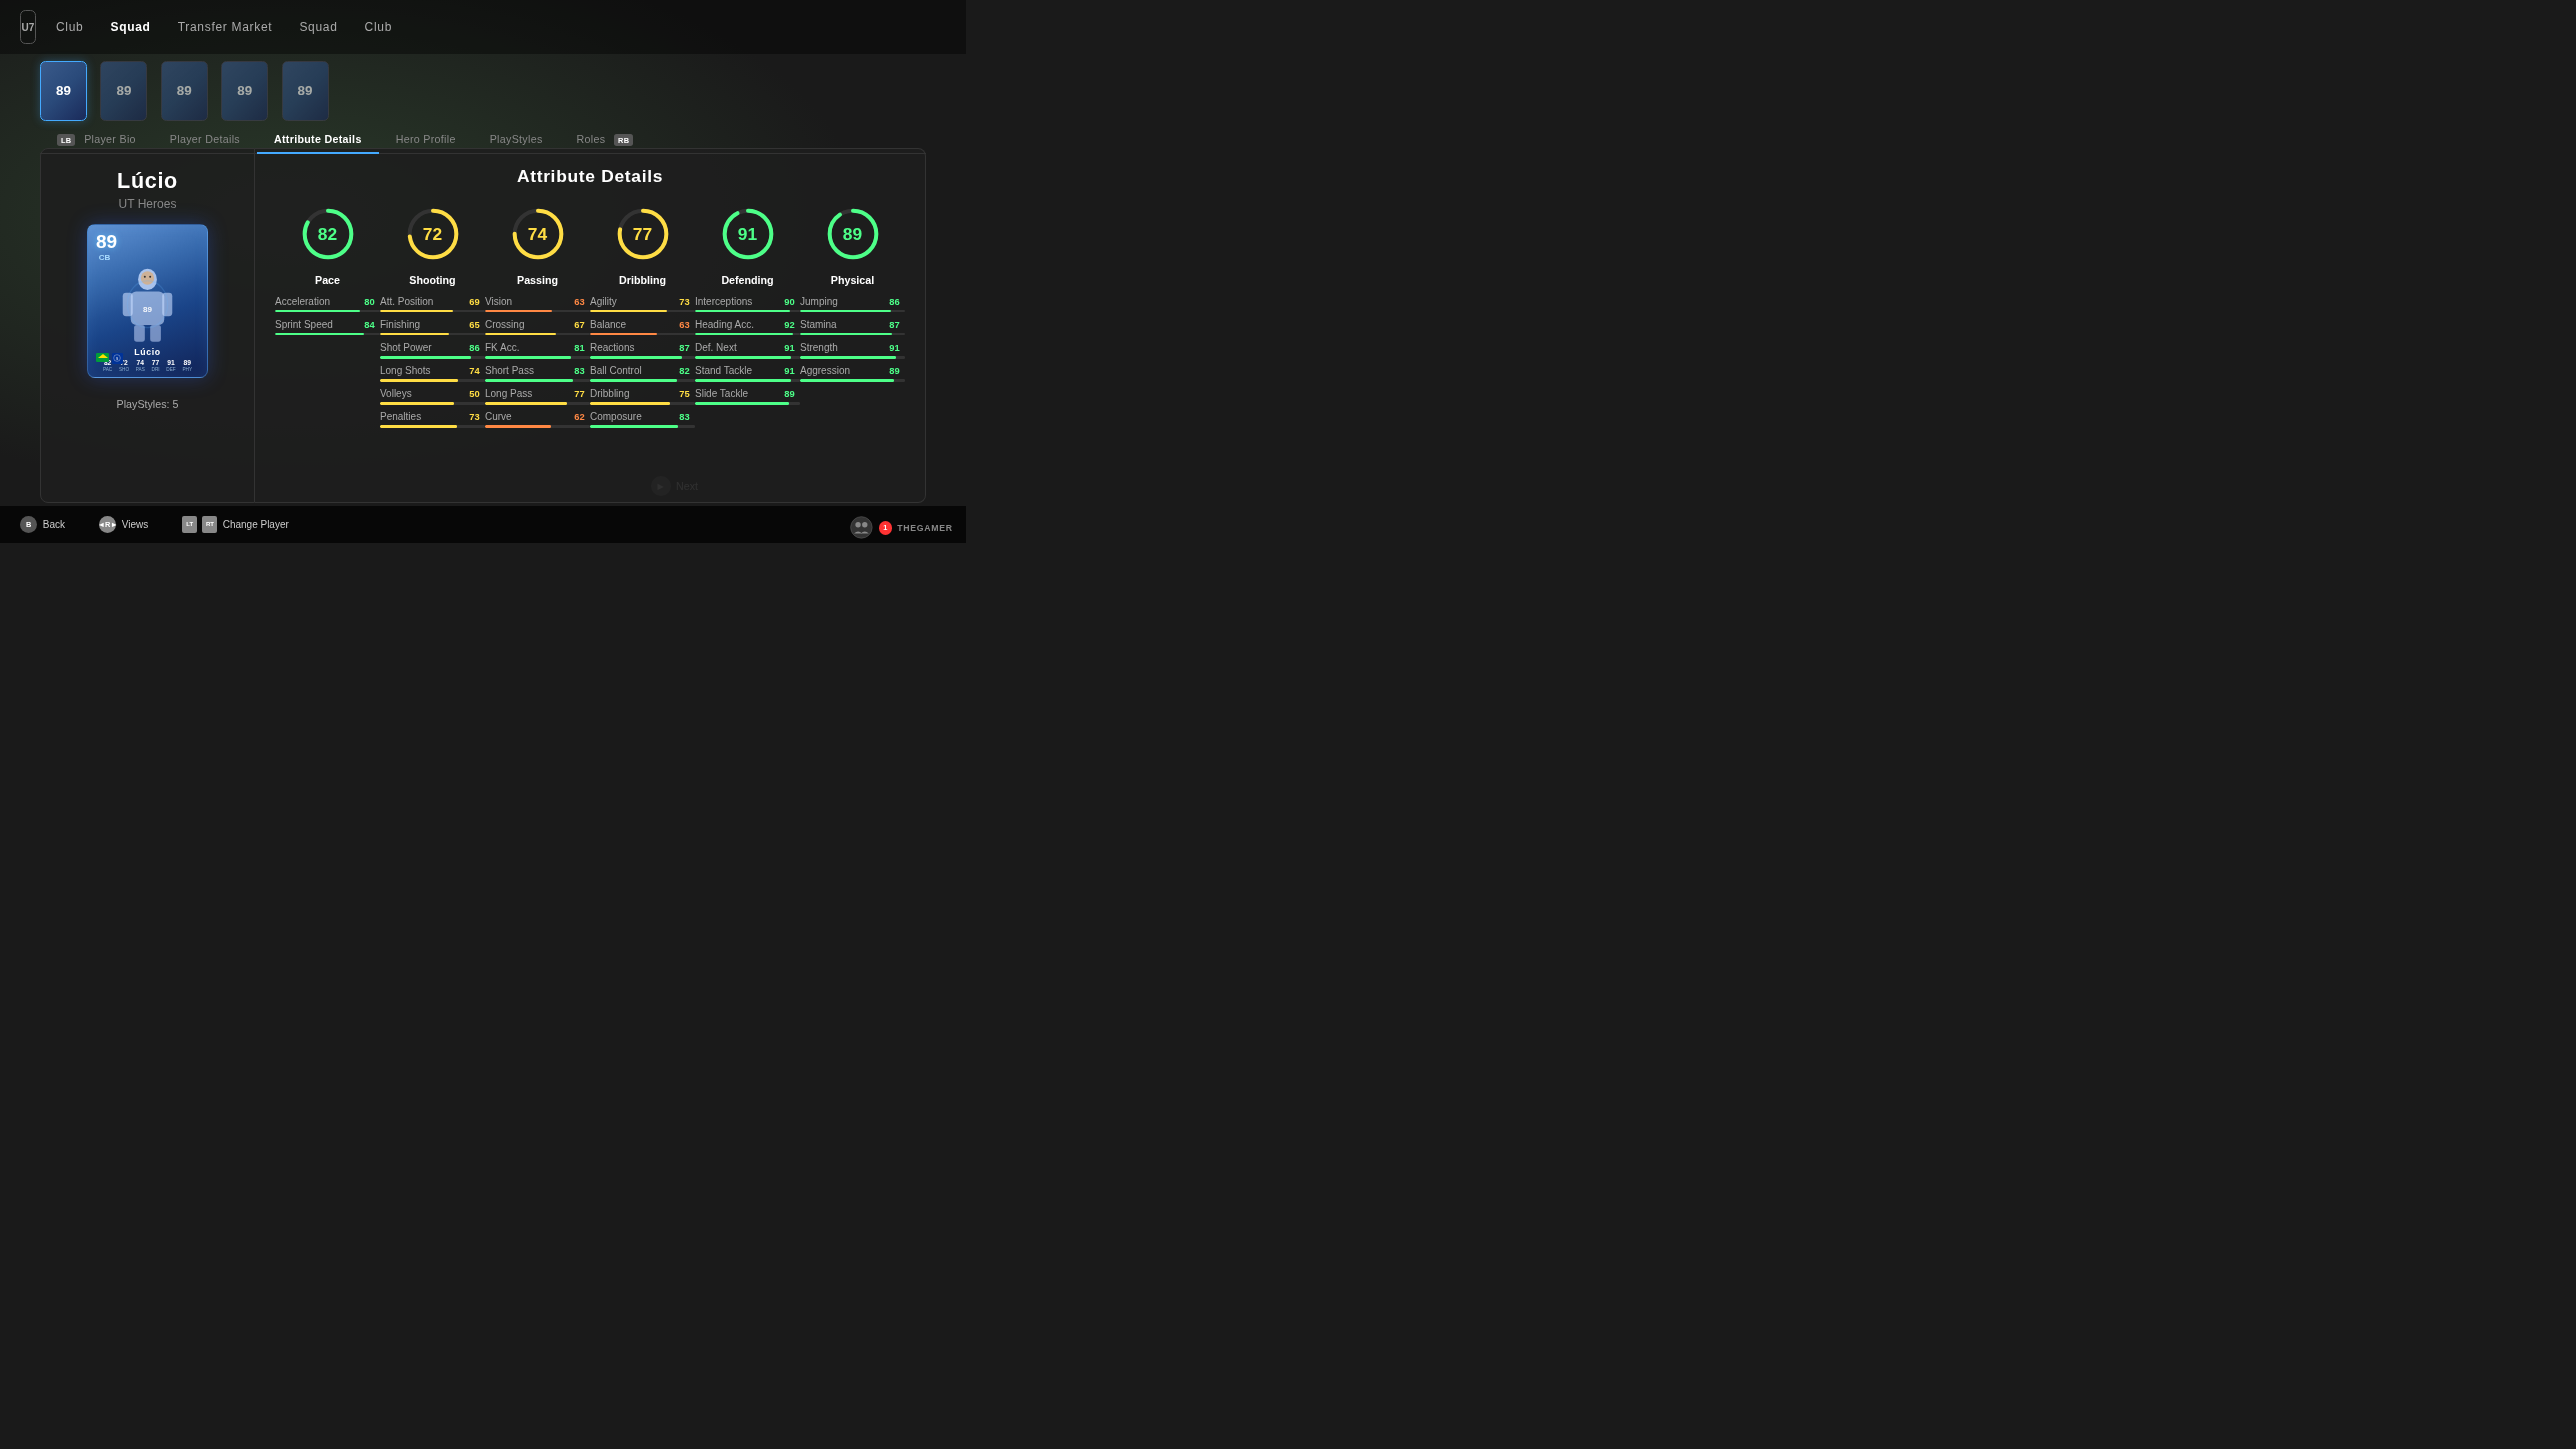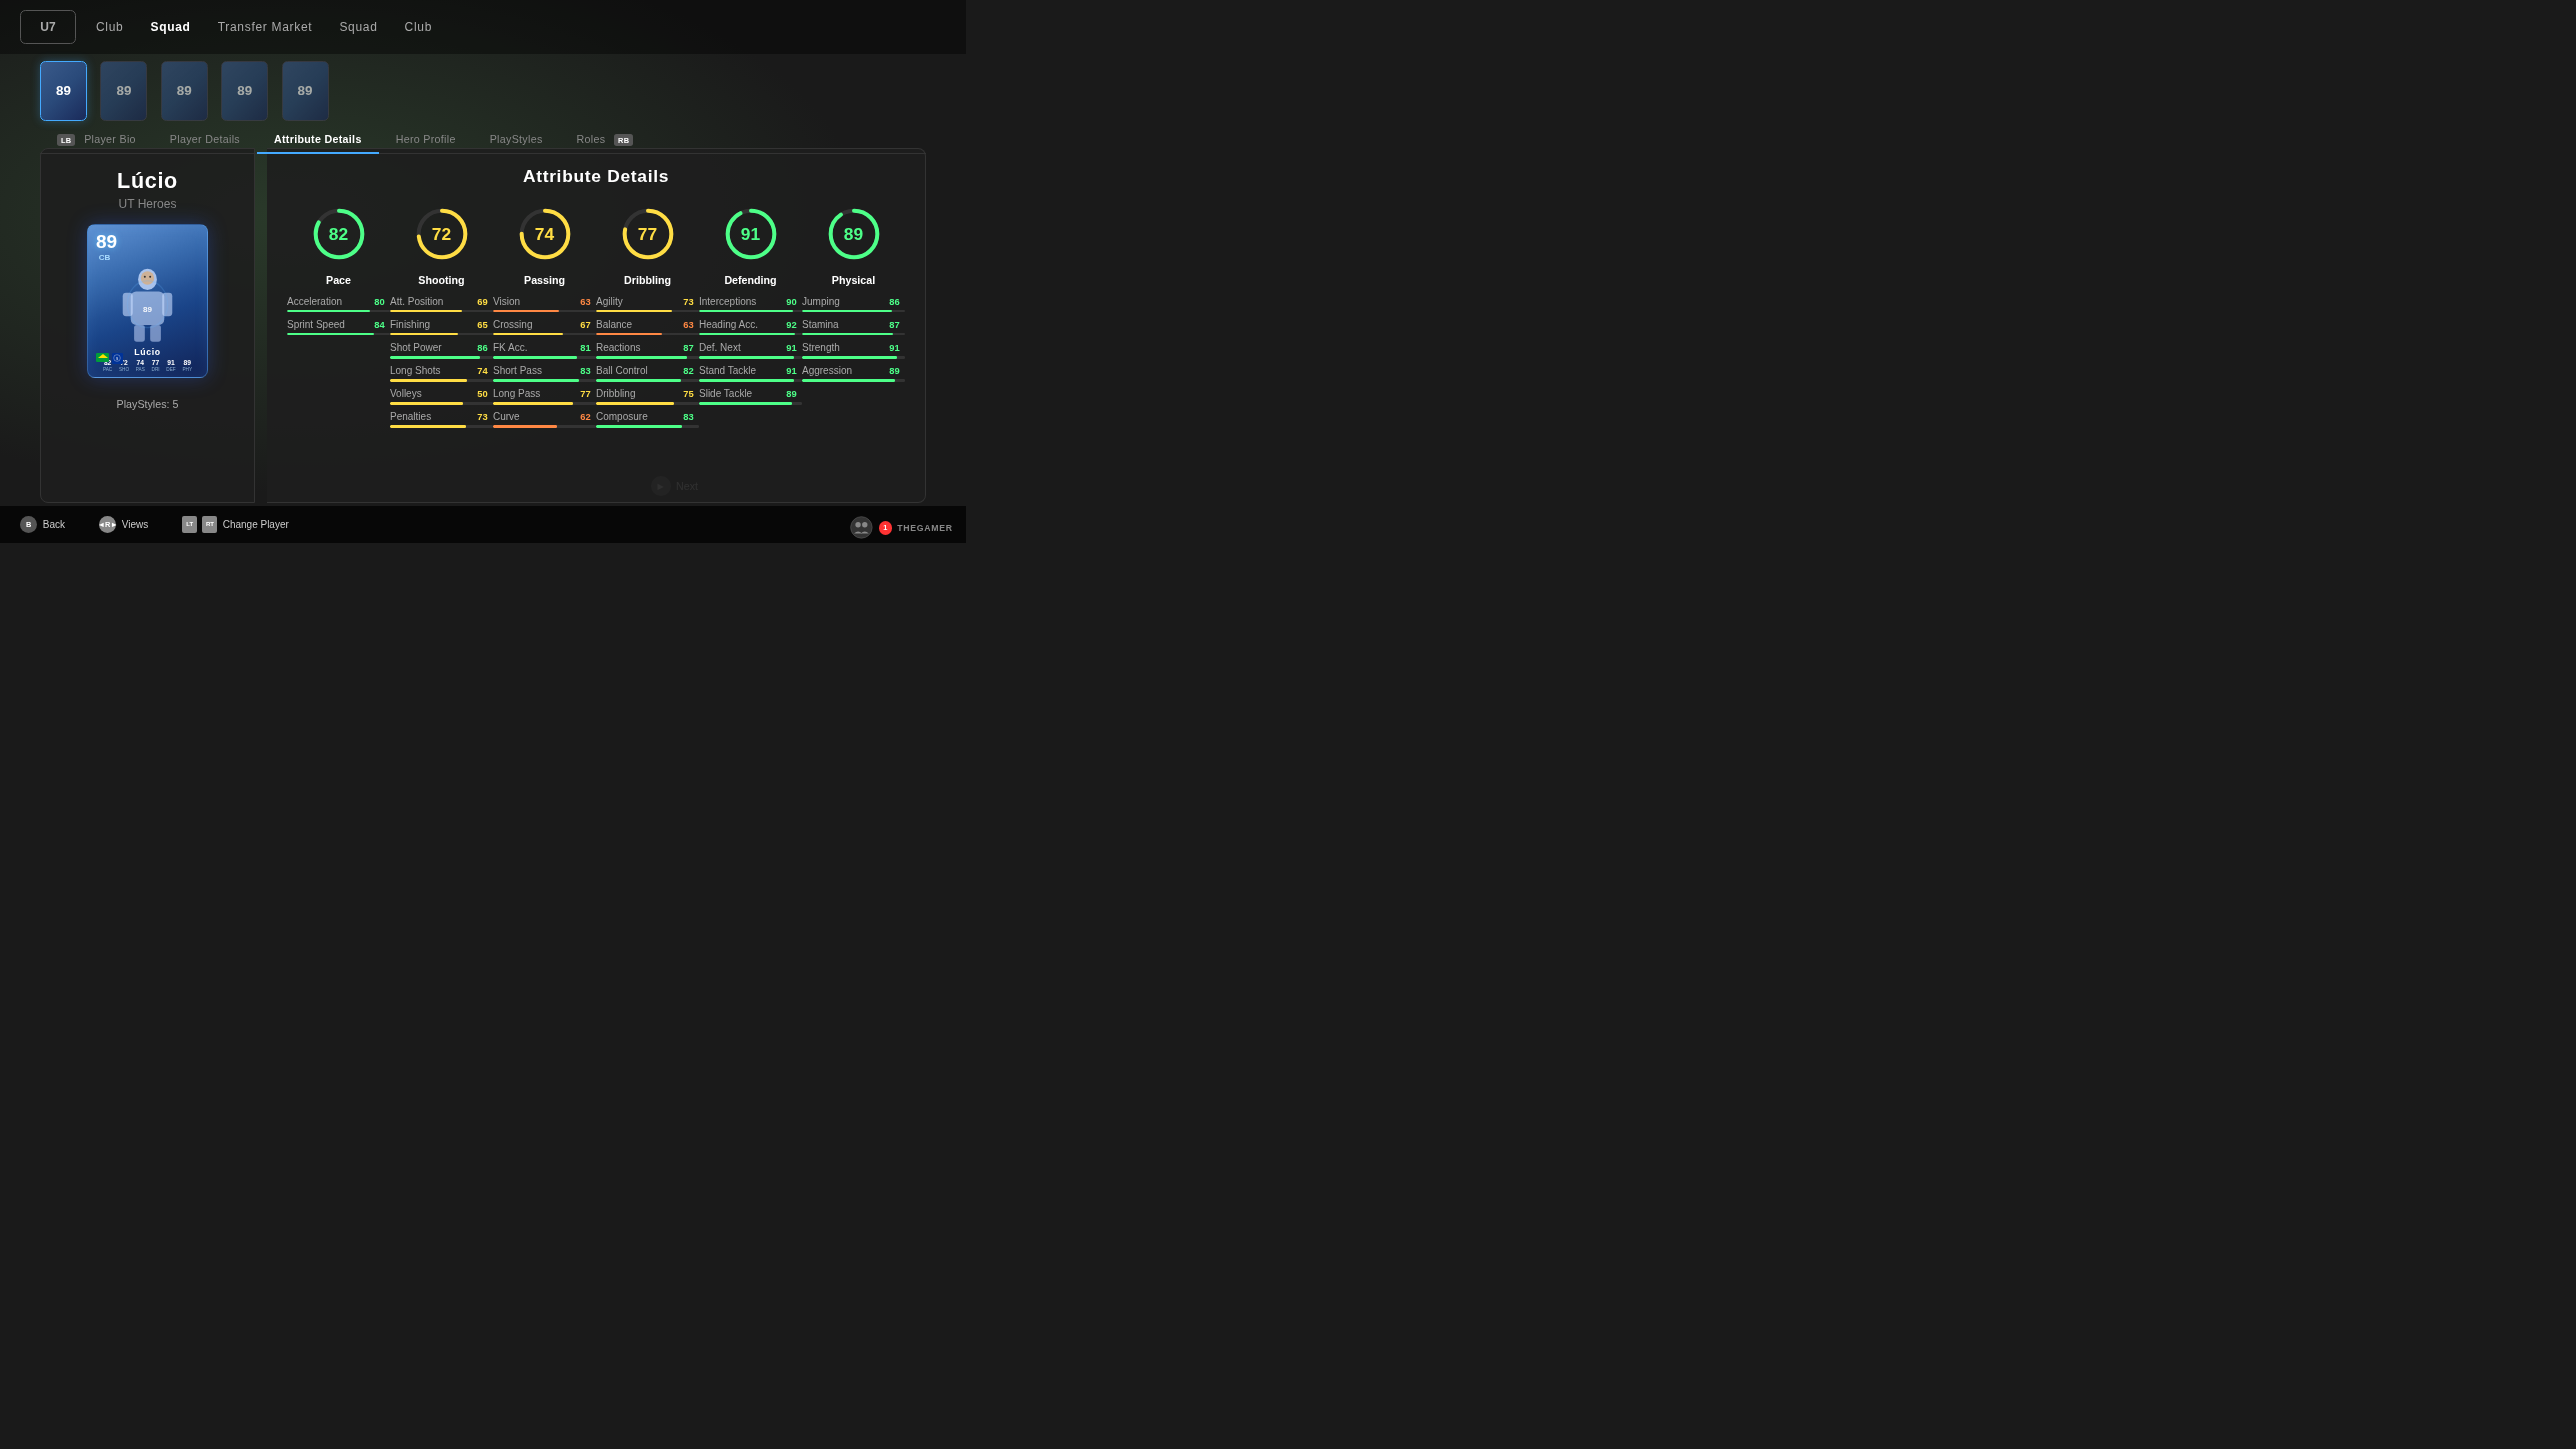--- a/index.html
+++ b/index.html
@@ -30,28 +30,28 @@
       height: 54px;
       display: flex;
       align-items: center;
       padding: 0 20px;
       gap: 20px;
       z-index: 10;
       background: rgba(0,0,0,0.4);
     }
 
     .logo-badge {
-      width: 56px;
+      width: 16px;
       height: 34px;
       border: 1.3px solid #555;
       border-radius: 5.4px;
       display: flex;
       align-items: center;
       justify-content: center;
-      font-size: 12px;
+      font-size: 10px;
       font-weight: bold;
       color: #aaa;
     }
 
     .top-nav {
       display: flex;
       align-items: flex-end;
       gap: 27px;
     }
 
@@ -148,21 +148,21 @@
     }
 
     
     .main-content {
       position: absolute;
       top: 148px;
       left: 40px;
       right: 40px;
       bottom: 40px;
       display: flex;
-      gap: 12px;
+      gap: 0;
       z-index: 5;
     }
 
     
     .left-panel {
       width: 215px;
       min-width: 215px;
       background: rgba(30,30,30,0.9);
       border-radius: 8px 0 0 8px;
       display: flex;

